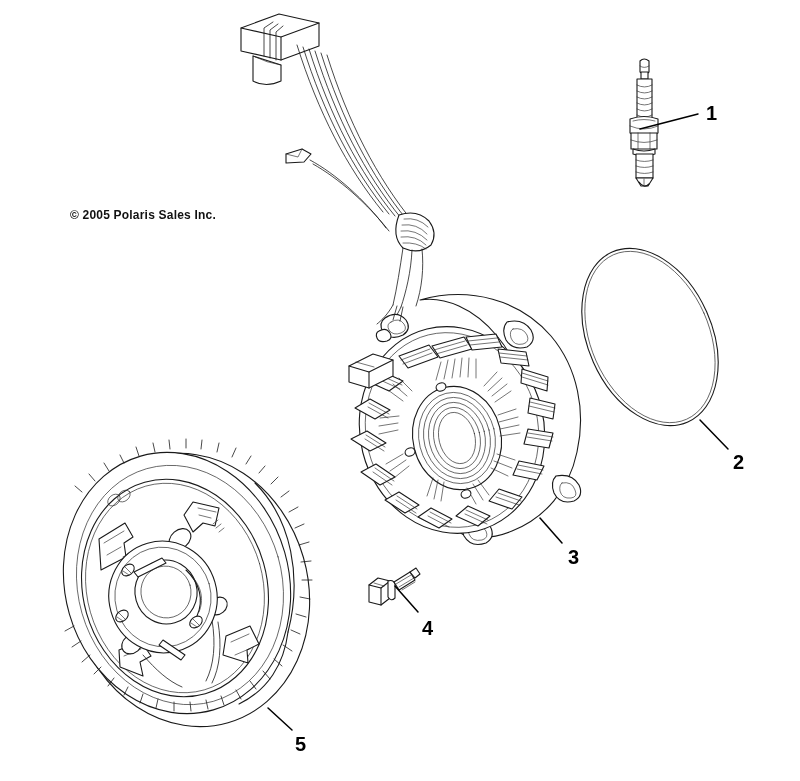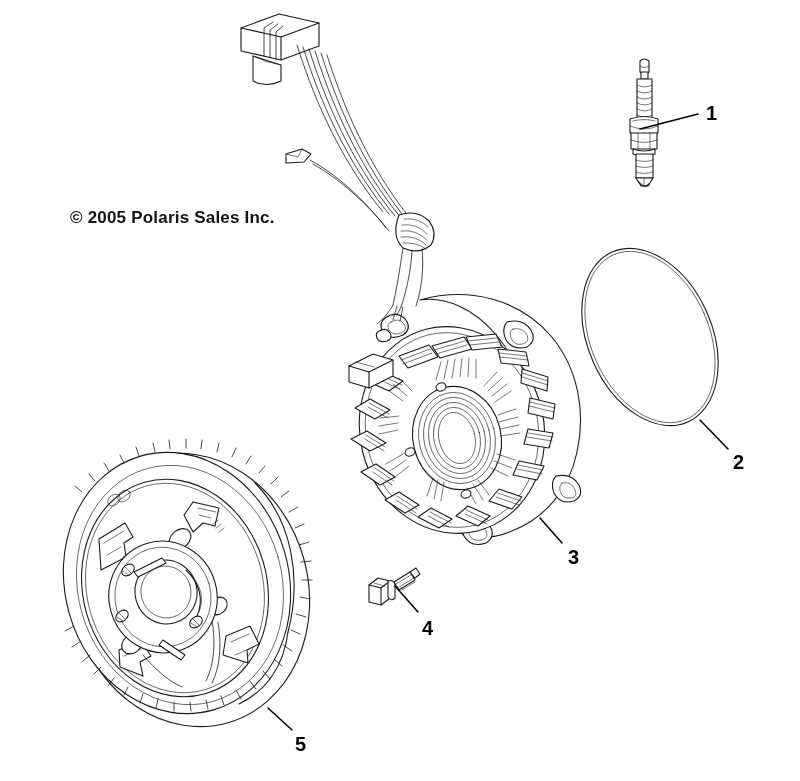--- a/index.html
+++ b/index.html
@@ -64,21 +64,21 @@
     font-weight: 700;
     color: #000000;
     line-height: 1;
     white-space: nowrap;
   }
   #copyright-text {
     position: absolute;
     left: 70px;
     top: 208px;
     font-family: "Liberation Sans", sans-serif;
-    font-size: 17px;
+    font-size: 12px;
     font-weight: 600;
     color: #121212;
     letter-spacing: 0.2px;
     white-space: nowrap;
   }
 </style>
 </head>
 <body>
 
 <div id="diagram-root">

